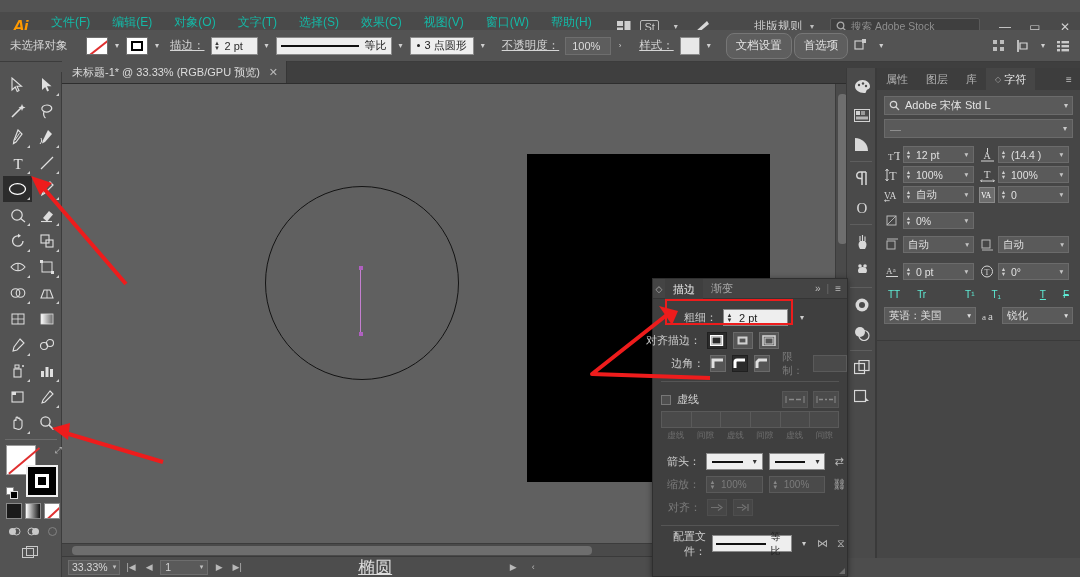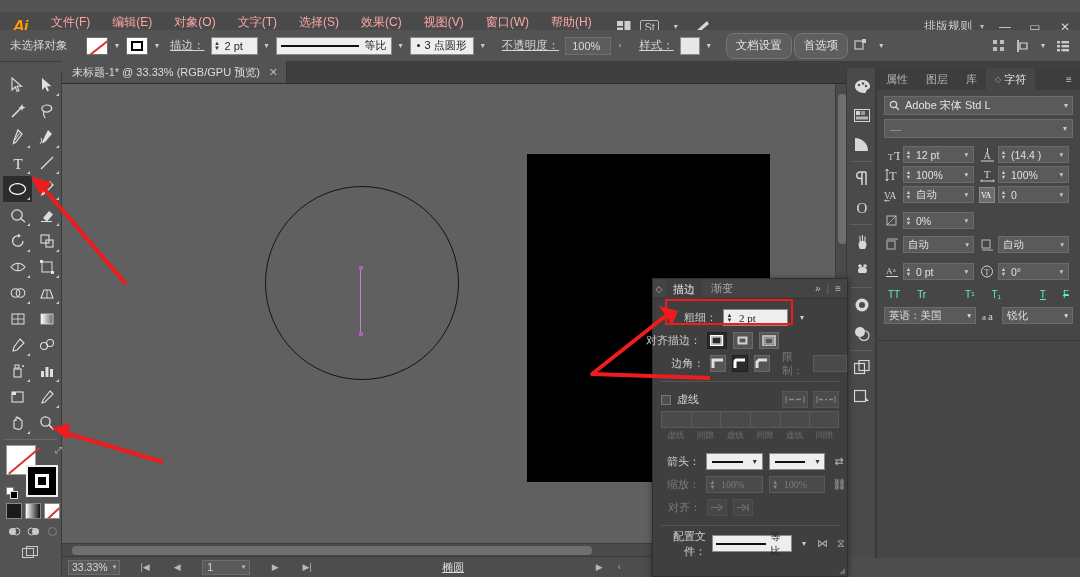--- a/index.html
+++ b/index.html
@@ -9,21 +9,21 @@
     background:#535353; color:#d0d0d0; font-size:11px;
     -webkit-font-smoothing:none;
   }
   #app { position:relative; width:1080px; height:577px; }
 
   
   .menubar { position:absolute; left:0; top:0; width:1080px; height:30px;
     background:#4a4a4a; display:flex; align-items:center; border-bottom:1px solid #3a3a3a;margin-top:12px; }
   .ai-logo { width:40px; height:30px; display:flex; align-items:center; justify-content:center;
     color:#ff9a00; font-size:17px; font-weight:bold; font-style:italic; letter-spacing:-1px; }
-  .menu-item { padding:0 11px; height:40px; line-height:30px; font-size:12px; color:#fca5a5;
+  .menu-item { padding:0 11px; height:40px; line-height:30px; font-size:12px; color:#14b8a6;
     white-space:nowrap; cursor:default; }
   .mb-spacer { flex:1; }
   .mb-icon { width:26px; height:30px; display:flex; align-items:center; justify-content:center;
     color:#c8c8c8; }
   .mb-icon.sep { margin-left:8px; }
   .arrange-label { font-size:12px; padding:0 4px 0 10px; }
   .caret { font-size:8px; color:#bdbdbd; padding:0 6px 0 4px; }
   .stock-search { width:150px; height:18px; background:#3f3f3f; border:1px solid #5a5a5a;
     border-radius:2px; display:flex; align-items:center; padding:0 5px; margin:0 10px;
     color:#8f8f8f; font-size:10.5px; gap:4px; }
@@ -126,43 +126,43 @@
   .canvas-scroll-v .thumb { position:absolute; left:2px; top:10px; width:9px; height:150px;
     background:#6e6e6e; border-radius:4px; }
   .canvas-scroll-h { position:absolute; left:0; bottom:0; height:13px; width:786px;
     background:#4a4a4a; border-top:1px solid #3c3c3c; }
   .canvas-scroll-h .thumb { position:absolute; left:10px; top:2px; height:9px; width:520px;
     background:#6e6e6e; border-radius:4px; }
 
   
   .statusbar { position:absolute; left:62px; bottom:0; width:1018px; height:21px;
     background:#4d4d4d; border-top:1px solid #3a3a3a; display:flex; align-items:center;
-    gap:18px; padding:0 6px; font-size:10.5px; color:#d6d6d6; }
+    gap:4px; padding:0 6px; font-size:10.5px; color:#d6d6d6; }
   .zoom-box { display:flex; align-items:center; background:#5a5a5a; border:1px solid #6d6d6d;
     height:15px; padding:0 3px; gap:5px; }
   .nav-btn { width:14px; height:15px; display:flex; align-items:center; justify-content:center;
     color:#b8b8b8; font-size:9px; }
   .page-box { background:#5a5a5a; border:1px solid #6d6d6d; height:15px; padding:0 4px;
     min-width:48px; display:flex; align-items:center; }
-  .status-tool { margin-left:110px; font-size:11px; color:#dcdcdc;text-decoration:underline; }
+  .status-tool { margin-left:110px; font-size:17px; color:#dcdcdc;text-decoration:underline; }
 
   
   .stroke-panel { position:absolute; left:652px; top:278px; width:196px; height:299px;
     background:#3f3f3f; border:1px solid #2f2f2f; box-shadow:0 1px 6px rgba(0,0,0,.45);
     font-size:11px; color:#cfcfcf; }
   .sp-head { height:20px; background:#444444; display:flex; align-items:center;
     border-bottom:1px solid #353535; }
   .sp-grip { width:12px; text-align:center; color:#b0b0b0; font-size:9px; }
   .sp-tab { height:20px; padding:0 8px; display:flex; align-items:center; font-size:11px; }
   .sp-tab.active { background:#3f3f3f; color:#eaeaea; border-top:1px solid #3f3f3f; }
   .sp-tab.inactive { color:#a6a6a6; }
   .sp-head-r { margin-left:auto; display:flex; align-items:center; gap:6px; padding-right:6px;
     color:#bcbcbc; font-size:10px; }
   .sp-body { padding:7px 0 0 0; }
-  .sp-row { display:flex; align-items:center; height:23px; padding-left:8px; gap:6px;font-family:Liberation Serif, serif; }
+  .sp-row { display:flex; align-items:center; height:23px; padding-left:8px; gap:6px; }
   .sp-lab { width:56px; text-align:right; font-size:11px; color:#cdcdcd; }
   .sp-lab.w72 { width:72px; }
   .sp-inp { display:flex; align-items:center; background:#eeeeee; border:1px solid #8a8a8a;
     height:17px; }
   .sp-inp .v { width:52px; padding:0 4px; color:#222; font-size:11px; }
   .sp-spin { width:11px; display:flex; flex-direction:column; align-items:center;
     justify-content:center; color:#333; font-size:6px; line-height:5px; }
   .sp-caret { width:16px; height:17px; display:flex; align-items:center; justify-content:center;
     color:#cdcdcd; font-size:8px; }
   .ico-btn { width:20px; height:17px; background:#555; border:1px solid #6a6a6a;
@@ -281,20 +281,27 @@
       <svg width="16" height="14" viewBox="0 0 16 14">
           <path d="M1 12 L13 1 L15 4 L4 13 Z" fill="#d8d8d8"></path>
         </svg>
     </div>
 
     <div class="mb-spacer"></div>
 
     <div class="arrange-label">排版规则</div>
     <div class="caret">▾</div>
 
+    <div class="stock-search">
+      <svg width="11" height="11" viewBox="0 0 11 11">
+          <circle cx="4.5" cy="4.5" r="3.3" fill="none" stroke="#a8a8a8" stroke-width="1.3"></circle>
+          <line x1="7" y1="7" x2="10" y2="10" stroke="#a8a8a8" stroke-width="1.3"></line>
+        </svg>
+      <span>搜索 Adobe Stock</span>
+    </div>
 
     <div class="winbtn">—</div>
     <div class="winbtn">▭</div>
     <div class="winbtn close">✕</div>
   </div>
 
   <div class="controlbar">
     <div class="cb-label" style="min-width:78px;">未选择对象</div>
 
     <div class="swatch-btn swatch-none"></div>

